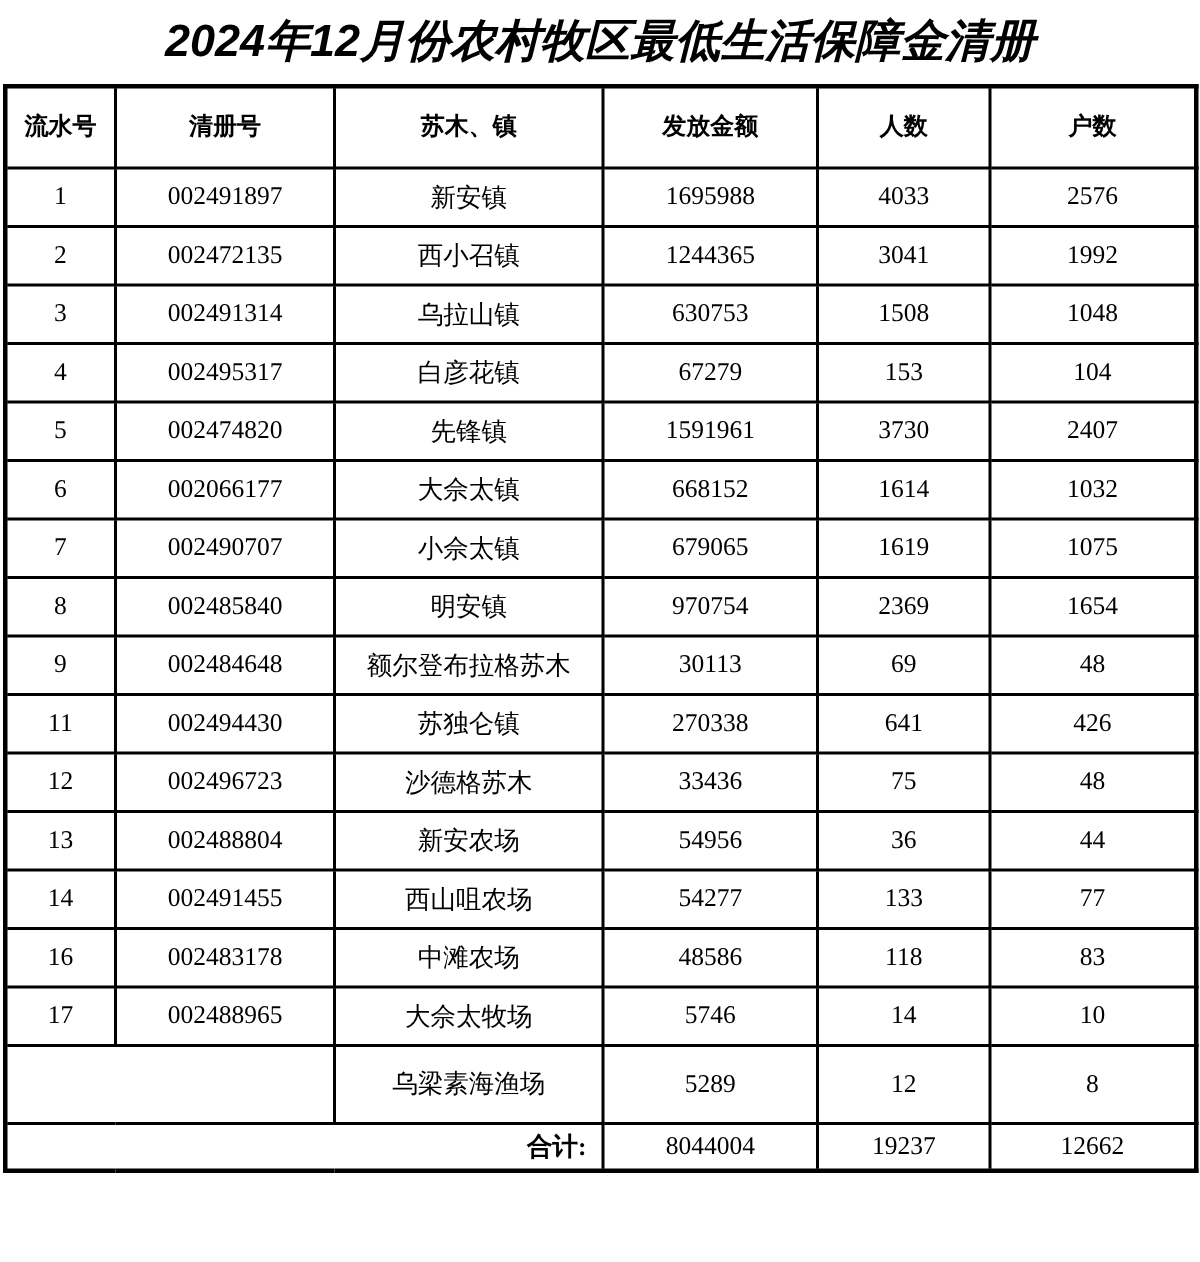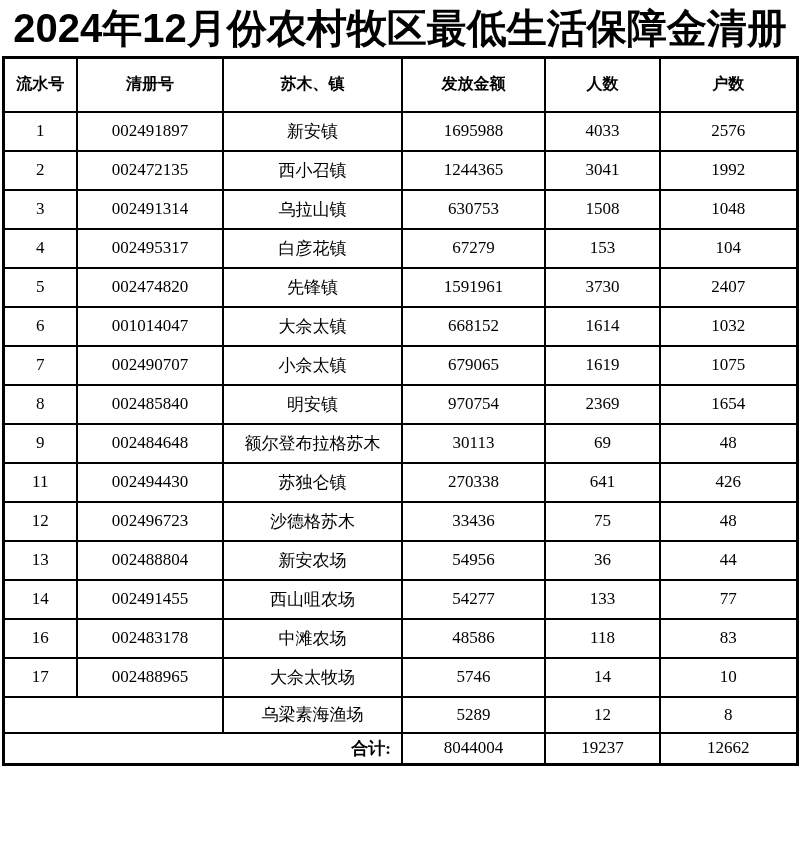--- a/index.html
+++ b/index.html
@@ -14,23 +14,24 @@
     height: 841px;
     background: #ffffff;
     overflow: hidden;
   }
   .doc-title {
     height: 56px;
     line-height: 56px;
     text-align: center;
     font-family: "Liberation Sans", "DejaVu Sans", sans-serif;
     font-weight: bold;
-    font-size: 40px;
+    font-size: 30px;
     letter-spacing: 0px;
     white-space: nowrap;
+    font-style: italic;
   }
   table.register-table {
     width: 794px;
     margin: 0 auto;
     border-collapse: collapse;
     table-layout: fixed;
     border: 3px solid #000;
   }
   .register-table th,
   .register-table td {
@@ -38,21 +39,21 @@
     text-align: center;
     vertical-align: middle;
     font-size: 17px;
     padding: 0;
     overflow: hidden;
     white-space: nowrap;
   }
   .register-table thead tr { height: 54px; }
   .register-table tbody tr { height: 39px; }
   .register-table th { font-weight: bold; font-size: 16px; }
-  .register-table tbody tr.fish-row { height: 36px; }
+  .register-table tbody tr.fish-row { height: 52px; }
   .register-table tbody tr.total-row { height: 32px; }
   .total-label-cell {
     text-align: right !important;
     padding-right: 10px !important;
     font-weight: bold;
   }
 </style>
 </head>
 <body>
 
@@ -115,21 +116,21 @@
         <tr>
           <td>5</td>
           <td>002474820</td>
           <td>先锋镇</td>
           <td>1591961</td>
           <td>3730</td>
           <td>2407</td>
         </tr>
         <tr>
           <td>6</td>
-          <td>001014047</td>
+          <td>002066177</td>
           <td>大佘太镇</td>
           <td>668152</td>
           <td>1614</td>
           <td>1032</td>
         </tr>
         <tr>
           <td>7</td>
           <td>002490707</td>
           <td>小佘太镇</td>
           <td>679065</td>

